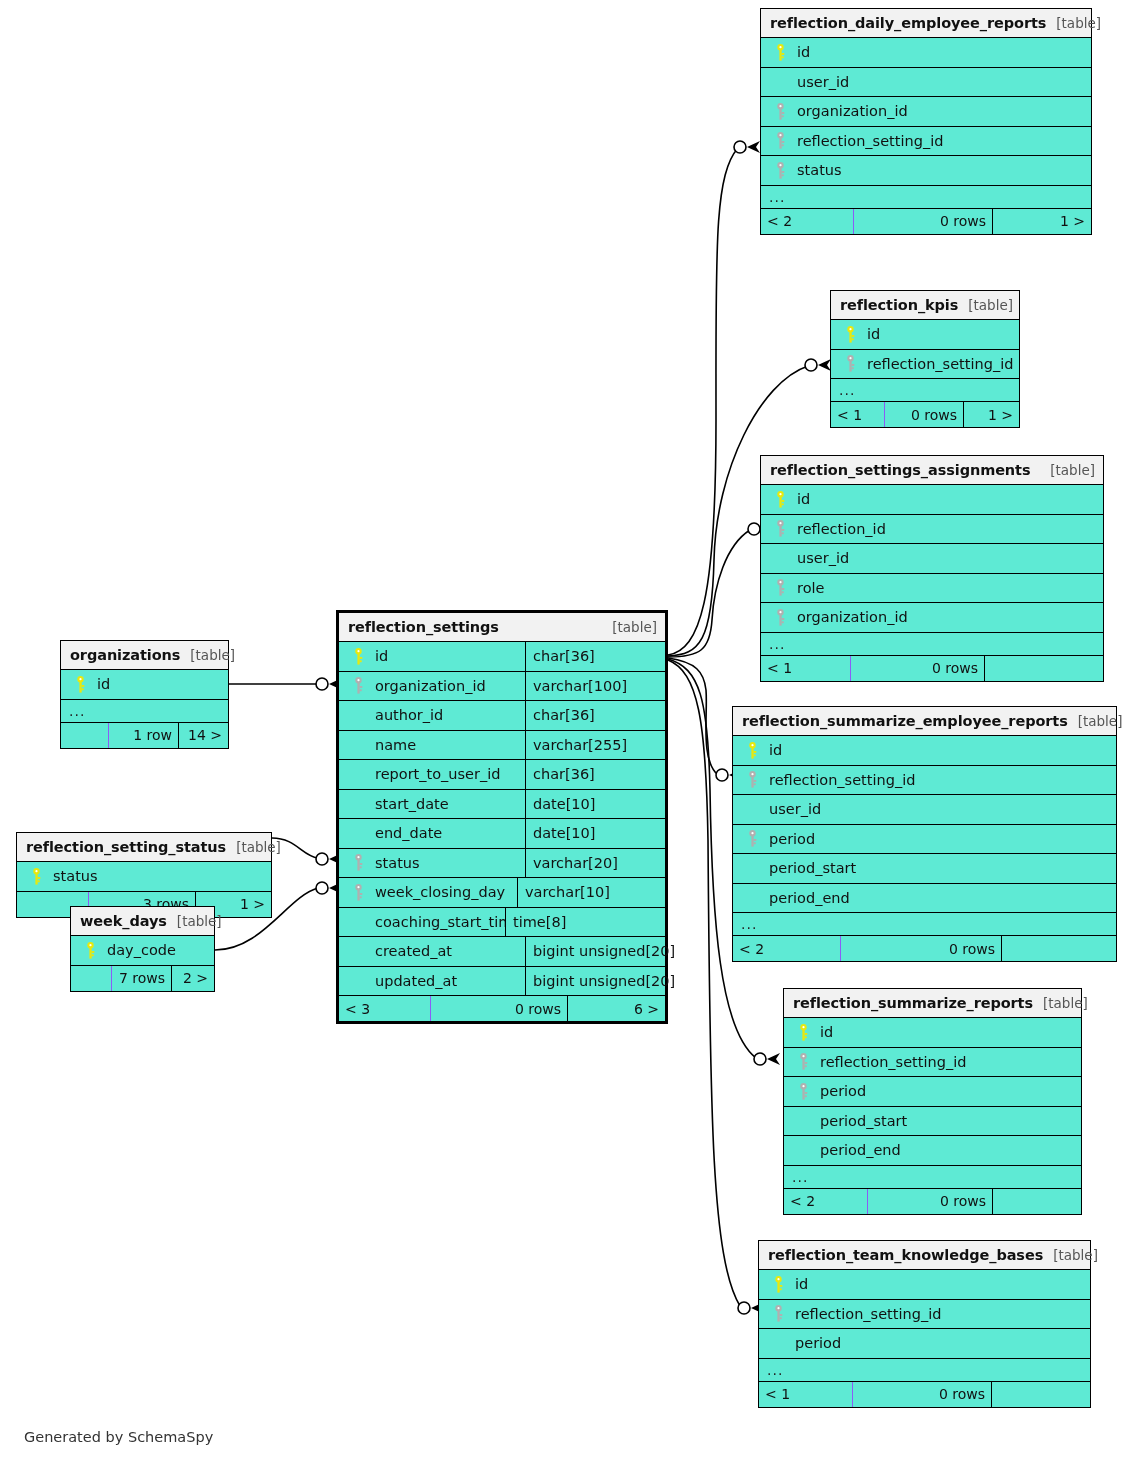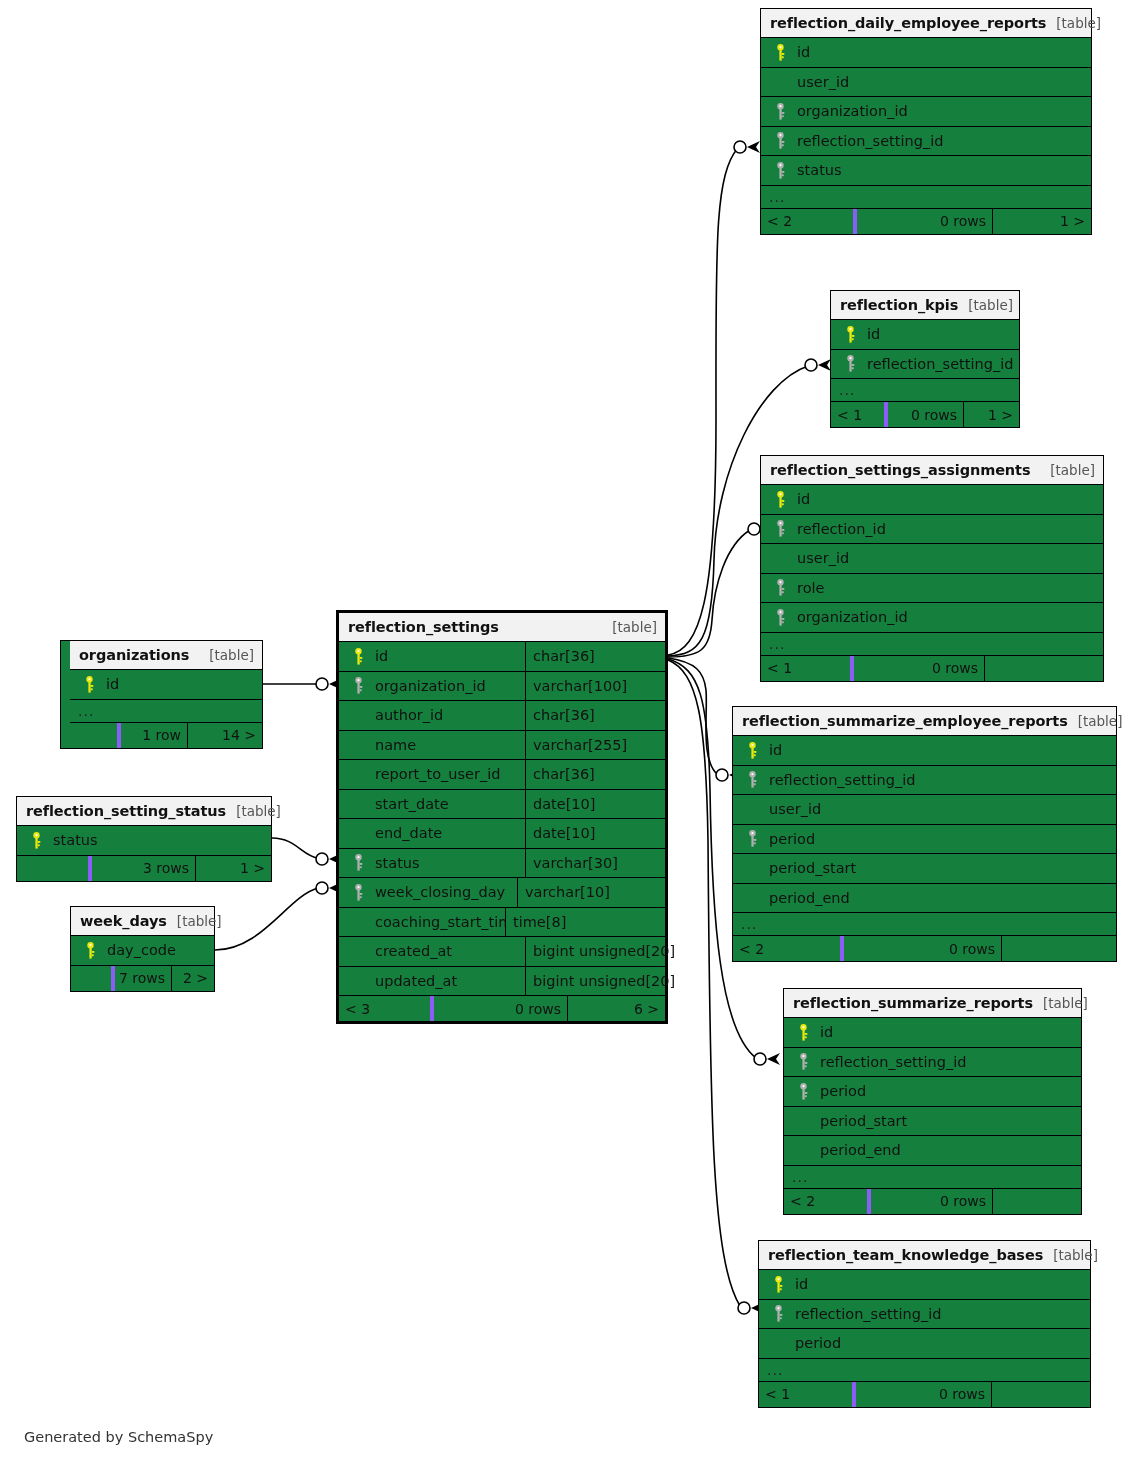--- a/index.html
+++ b/index.html
@@ -24,21 +24,21 @@
     position: absolute;
     left: 0; top: 0;
     width: 1132px;
     height: 1461px;
     pointer-events: none;
     z-index: 1;
   }
   .tbl {
     position: absolute;
     z-index: 2;
-    background: #15803d;
+    background: #5eead4;
     border: 1px solid #000000;
     box-sizing: border-box;
     font-size: 14.5px;
     color: #111111;
   }
   .tbl.focal {
     border: 3px solid #000000;
   }
   .thead {
     background: #f2f2f2;
@@ -116,21 +116,21 @@
   }
   .tfoot > div {
     box-sizing: border-box;
     display: flex;
     align-items: center;
     height: 100%;
     padding: 0 6px;
     white-space: nowrap;
   }
   .fc-left  { justify-content: flex-start; }
-  .fc-mid   { justify-content: flex-end; border-left: 4px solid #8b5cf6; }
+  .fc-mid   { justify-content: flex-end; border-left: 1px solid #8b5cf6; }
   .fc-right { justify-content: flex-end; border-left: 1px solid #000000; }
   .credit {
     position: absolute;
     left: 24px;
     top: 1429px;
     font-size: 14.5px;
     color: #333333;
     z-index: 3;
     white-space: nowrap;
   }
@@ -553,21 +553,21 @@
             <span class="nm">period</span>
           </span>
         </div>
         <div class="ellipsis">...</div>
         <div class="tfoot">
           <div class="fc-left" style="width:93px">&lt; 1</div>
           <div class="fc-mid" style="width:139px">0 rows</div>
           <div class="fc-right" style="flex:1 1 auto"></div>
         </div>
       </div>
-      <div class="tbl" style="left: 60px; top: 640px; width: 203px; padding-left: 9px;">
+      <div class="tbl" style="left: 60px; top: 640px; width: 169px;">
         <div class="thead">
           <span class="tname">organizations</span>
           <span class="ttag">[table]</span>
         </div>
         <div class="row">
           <span class="colname">
             <span class="keyslot">
               <svg class="keyicon" width="9" height="17" viewBox="0 0 9 17">
                 <circle cx="4.5" cy="3.2" r="3.2" fill="#e8e80e"></circle>
                 <circle cx="4.5" cy="3.2" r="1.1" fill="#ffffff"></circle>
@@ -579,21 +579,21 @@
             <span class="nm">id</span>
           </span>
         </div>
         <div class="ellipsis">...</div>
         <div class="tfoot">
           <div class="fc-left" style="width:47px"></div>
           <div class="fc-mid" style="width:70px">1 row</div>
           <div class="fc-right" style="flex:1 1 auto">14 &gt;</div>
         </div>
       </div>
-      <div class="tbl" style="left: 16px; top: 796px; width: 256px;">
+      <div class="tbl" style="left: 16px; top: 832px; width: 256px;">
         <div class="thead">
           <span class="tname">reflection_setting_status</span>
           <span class="ttag">[table]</span>
         </div>
         <div class="row">
           <span class="colname">
             <span class="keyslot">
               <svg class="keyicon" width="9" height="17" viewBox="0 0 9 17">
                 <circle cx="4.5" cy="3.2" r="3.2" fill="#e8e80e"></circle>
                 <circle cx="4.5" cy="3.2" r="1.1" fill="#ffffff"></circle>
@@ -712,21 +712,21 @@
               <svg class="keyicon" width="9" height="17" viewBox="0 0 9 17">
                 <circle cx="4.5" cy="3.2" r="3.2" fill="#b0b0b0"></circle>
                 <circle cx="4.5" cy="3.2" r="1.1" fill="#ffffff"></circle>
                 <rect x="3.4" y="5.4" width="2.3" height="11.2" fill="#b0b0b0"></rect>
                 <rect x="5.7" y="9.0" width="2.6" height="1.9" fill="#b0b0b0"></rect>
                 <rect x="5.7" y="12.3" width="2.0" height="1.9" fill="#b0b0b0"></rect>
               </svg>
             </span>
             <span class="nm">status</span>
           </span>
-          <span class="coltype" style="width:140px">varchar[30]</span>
+          <span class="coltype" style="width:140px">varchar[20]</span>
         </div>
         <div class="row">
           <span class="colname">
             <span class="keyslot">
               <svg class="keyicon" width="9" height="17" viewBox="0 0 9 17">
                 <circle cx="4.5" cy="3.2" r="3.2" fill="#b0b0b0"></circle>
                 <circle cx="4.5" cy="3.2" r="1.1" fill="#ffffff"></circle>
                 <rect x="3.4" y="5.4" width="2.3" height="11.2" fill="#b0b0b0"></rect>
                 <rect x="5.7" y="9.0" width="2.6" height="1.9" fill="#b0b0b0"></rect>
                 <rect x="5.7" y="12.3" width="2.0" height="1.9" fill="#b0b0b0"></rect>

